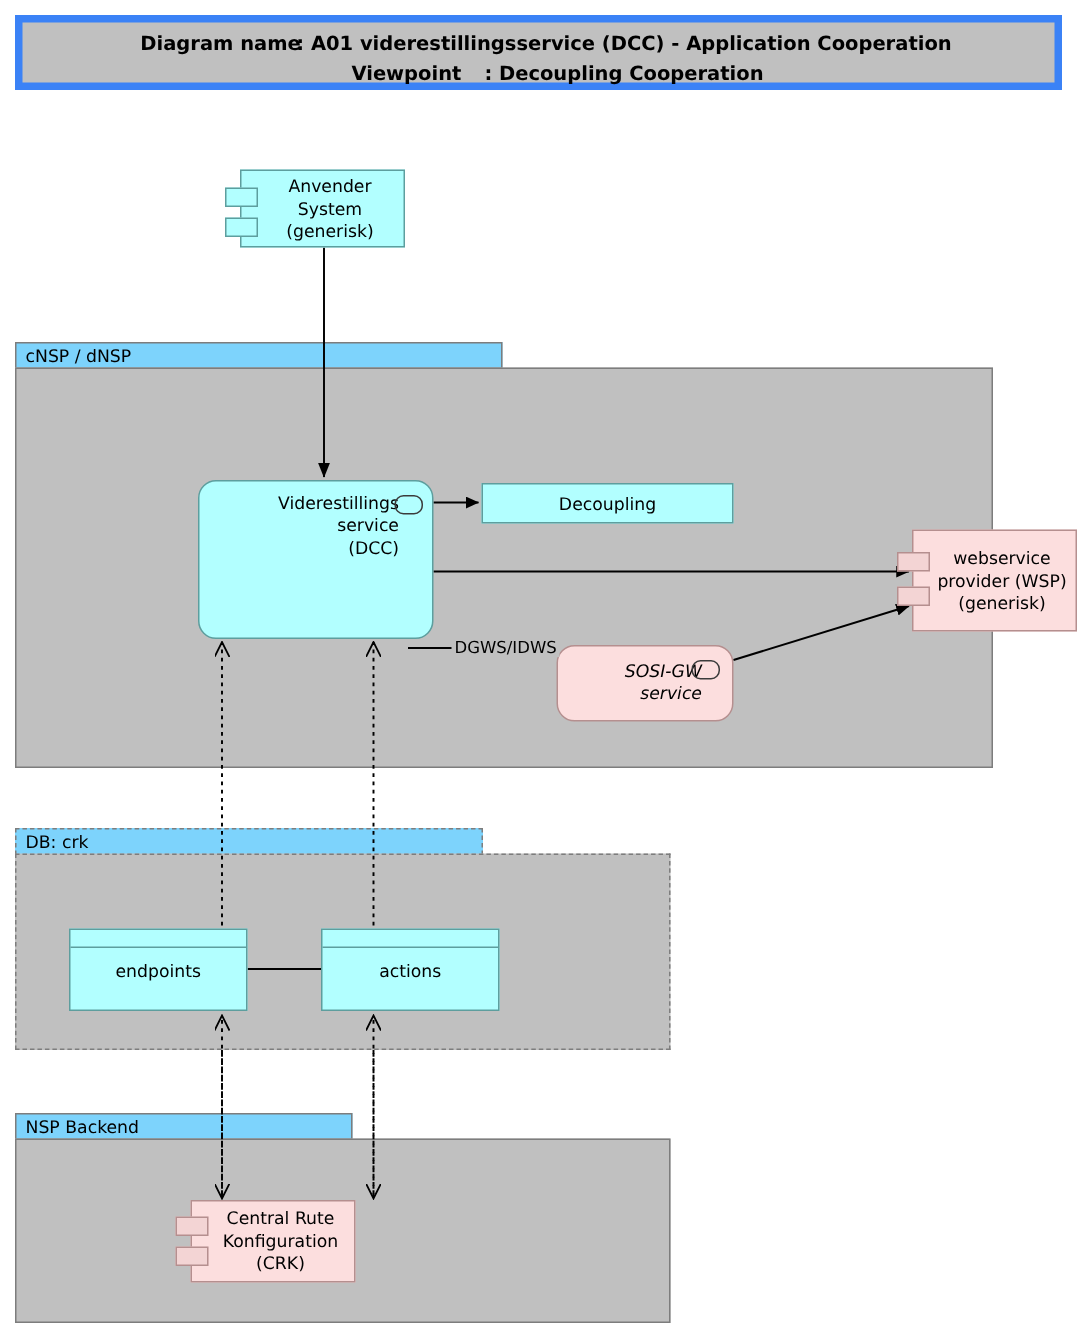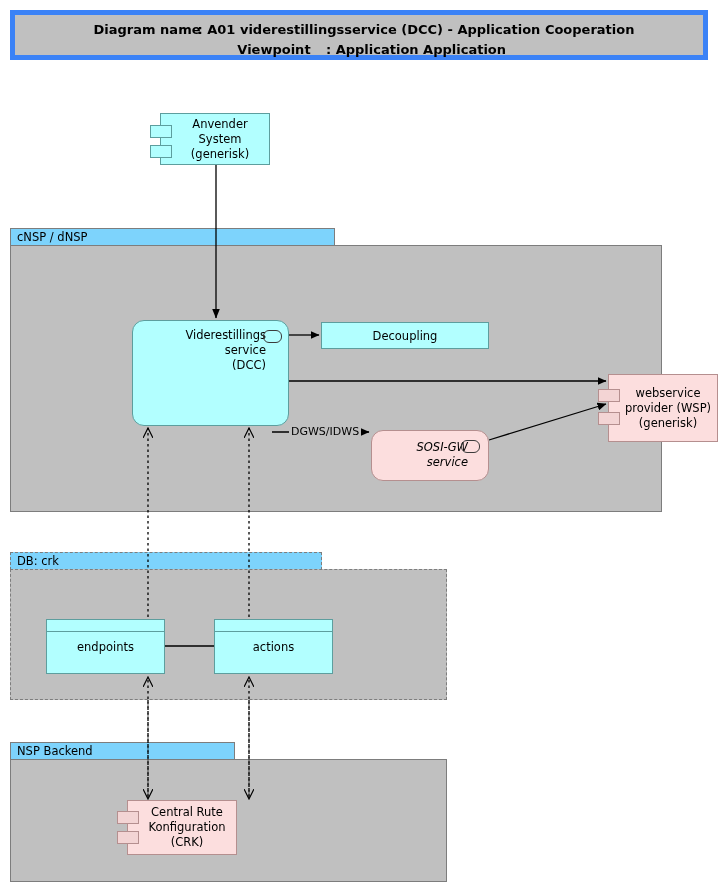--- a/index.html
+++ b/index.html
@@ -171,37 +171,38 @@
   }
 
   
   .edge-label {
     position: absolute;
     font-size: 11px;
     color: #000;
     background: #c0c0c0;
     padding: 0 2px;
     white-space: nowrap;
+    margin-left: 12px;
   }
   svg.wires {
     position: absolute;
     left: 0; top: 0;
     width: 728px;
     height: 892px;
     pointer-events: none;
   }
 </style>
 </head>
 <body>
 
 <div id="canvas">
 
   <div class="title-box">
     <div class="title-line"><span class="title-label">Diagram name</span><span>: A01 viderestillingsservice (DCC) - Application Cooperation</span></div>
-    <div class="title-line"><span class="title-label">Viewpoint</span><span>: Application Application</span></div>
+    <div class="title-line"><span class="title-label">Viewpoint</span><span>: Decoupling Cooperation</span></div>
   </div>
 
   <div class="group" style="left:10px; top:228px; width:652px; height:284px;">
     <div class="group-tab" style="width:325px; height:18px;">cNSP / dNSP</div>
     <div class="group-body" style="top:17px; width:652px; height:267px;"></div>
   </div>
 
   <div class="group" style="left:10px; top:552px; width:437px; height:148px;border-radius:30px;">
     <div class="group-tab dashed" style="width:312px; height:18px;">DB: crk</div>
     <div class="group-body dashed" style="top:17px; width:437px; height:131px;"></div>
@@ -262,21 +263,21 @@
   <div class="service" style="left:132px; top:320px; width:157px; height:106px;">
     <span class="service-label">Viderestillings service
 (DCC)</span>
     <span class="svc-oval" style="right:6px; top:9px;"></span>
   </div>
 
   <div class="rect-node" style="left:321px; top:322px; width:168px; height:27px;">
     <span>Decoupling</span>
   </div>
 
-  <div class="component pink" style="left:608px; top:374px; width:110px; height:68px;">
+  <div class="component pink" style="left:608px; top:353px; width:110px; height:68px;">
     <span class="comp-tab t1" style="top:14px;"></span>
     <span class="comp-tab t2" style="top:37px;"></span>
     <span class="comp-label">webservice
 provider (WSP)
 (generisk)</span>
   </div>
 
   <div class="service pink" style="left:371px; top:430px; width:118px; height:51px;">
     <span class="service-label" style="top:9px; padding:0 20px 0 6px;">SOSI-GW
 service</span>

